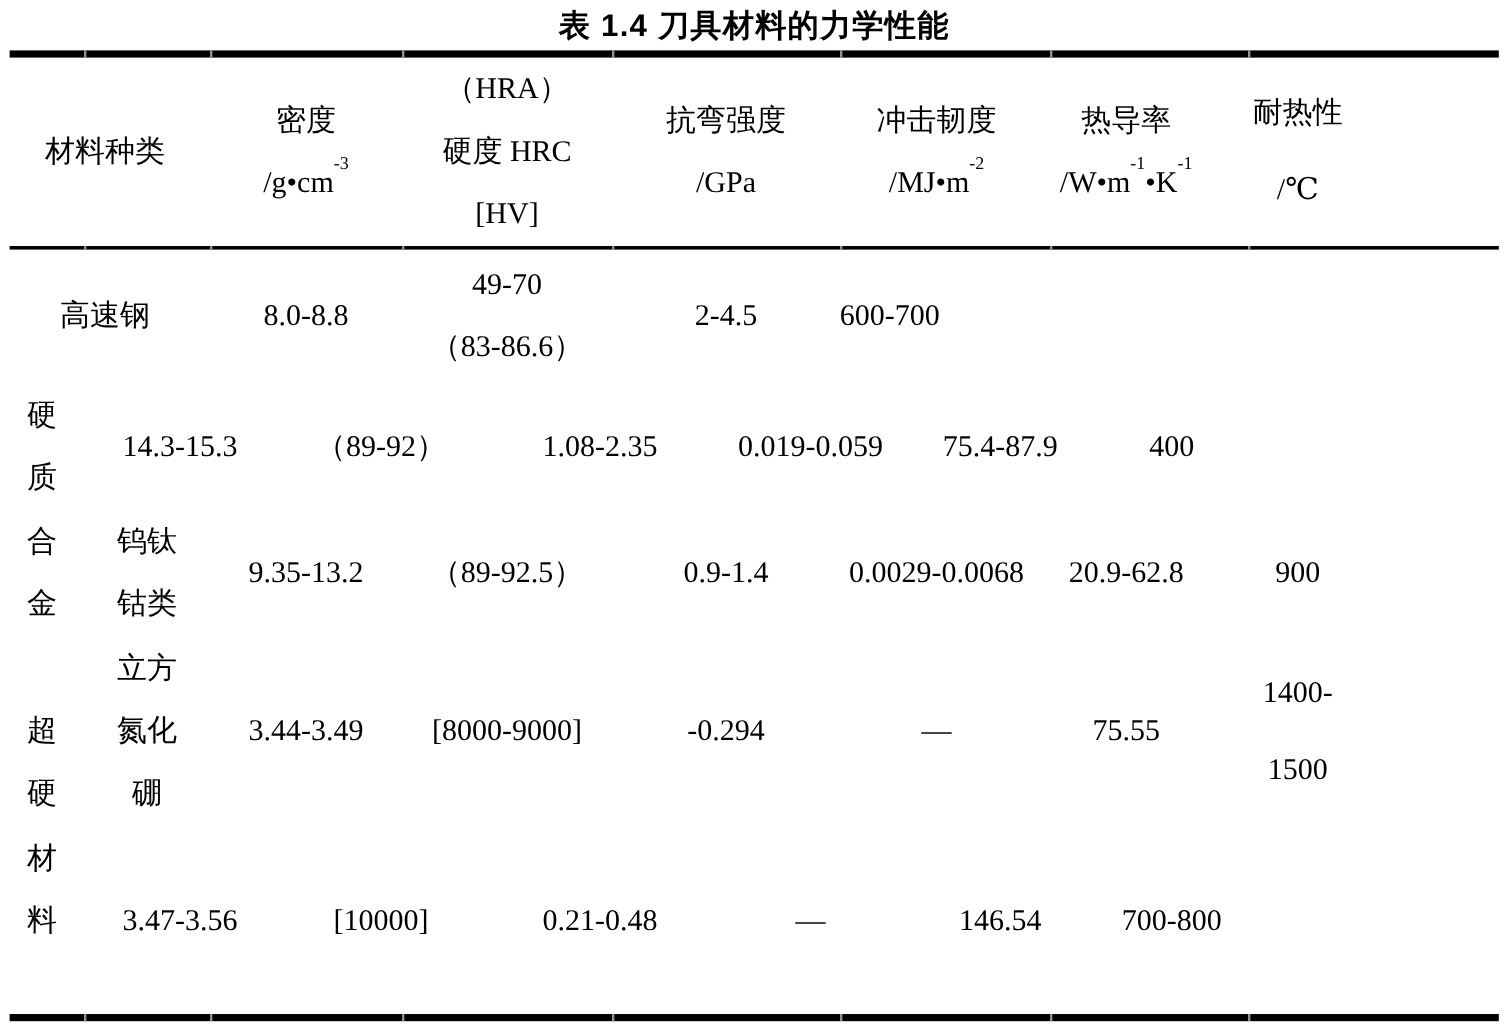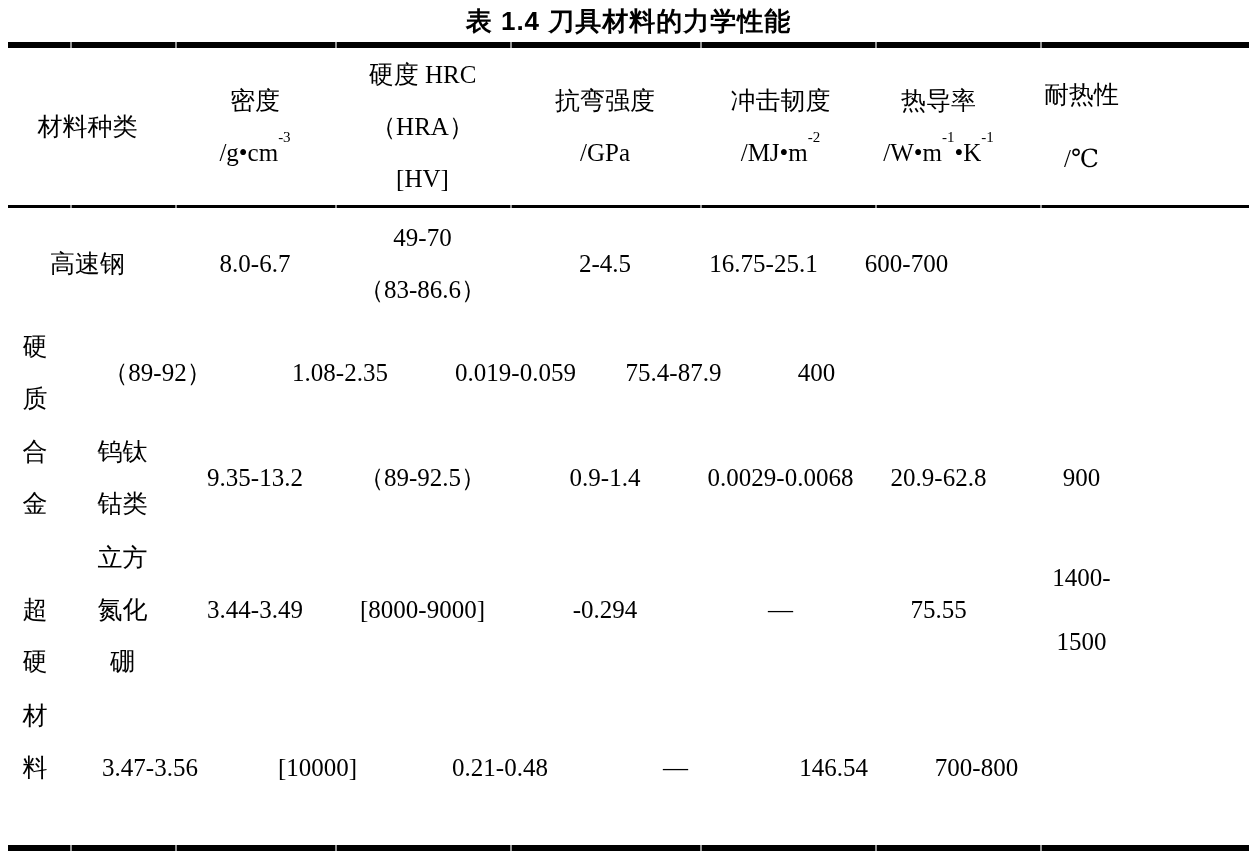--- a/index.html
+++ b/index.html
@@ -67,22 +67,22 @@
 
   <div class="row h-header">
     <div class="cell c01">
       <div class="line">材料种类</div>
     </div>
     <div class="cell c2">
       <div class="line">密度</div>
       <div class="line"><span>/g•cm</span><sup>-3</sup></div>
     </div>
     <div class="cell c3">
+      <div class="line">（HRA）</div>
       <div class="line">硬度 HRC</div>
-      <div class="line">（HRA）</div>
       <div class="line">[HV]</div>
     </div>
     <div class="cell c4">
       <div class="line">抗弯强度</div>
       <div class="line">/GPa</div>
     </div>
     <div class="cell c5">
       <div class="line">冲击韧度</div>
       <div class="line"><span>/MJ•m</span><sup>-2</sup></div>
     </div>
@@ -104,41 +104,41 @@
       <i class="tick" style="left:692px"></i>
       <i class="tick" style="left:867px"></i>
       <i class="tick" style="left:1032px"></i>
   </div>
 
   <div class="row h-r1">
     <div class="cell c01">
       <div class="line">高速钢</div>
     </div>
     <div class="cell c2">
-      <div class="line">8.0-6.7</div>
+      <div class="line">8.0-8.8</div>
     </div>
     <div class="cell c3">
       <div class="line">49-70</div>
       <div class="line">（83-86.6）</div>
     </div>
     <div class="cell c4">
       <div class="line">2-4.5</div>
     </div>
-    <div class="cell c6">
-      <div class="line">16.75-25.1</div>
-    </div>
     <div class="cell c7">
       <div class="line">600-700</div>
     </div>
   </div>
 
   <div class="row h-r2">
     <div class="cell c0">
       <div class="line">硬</div>
       <div class="line">质</div>
+    </div>
+    <div class="cell c2">
+      <div class="line">14.3-15.3</div>
     </div>
     <div class="cell c3">
       <div class="line">（89-92）</div>
     </div>
     <div class="cell c4">
       <div class="line">1.08-2.35</div>
     </div>
     <div class="cell c5">
       <div class="line">0.019-0.059</div>
     </div>

